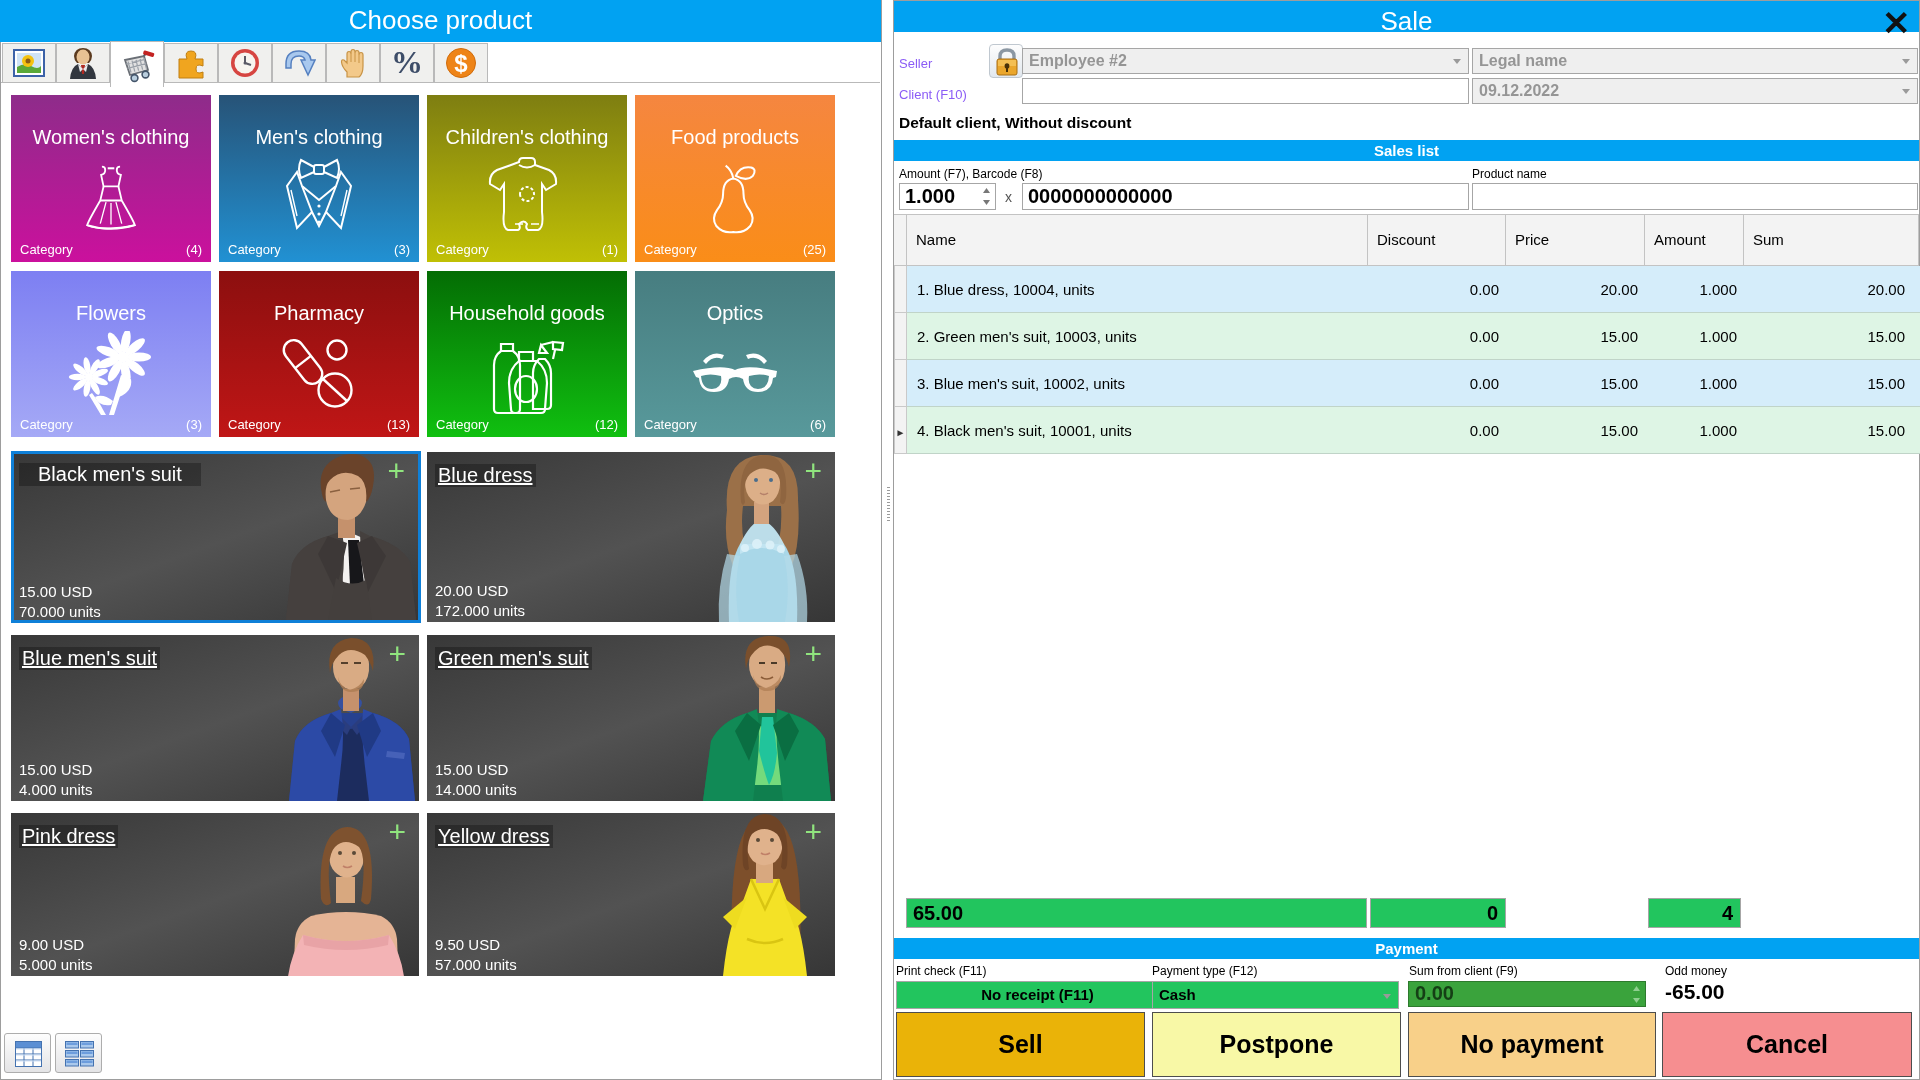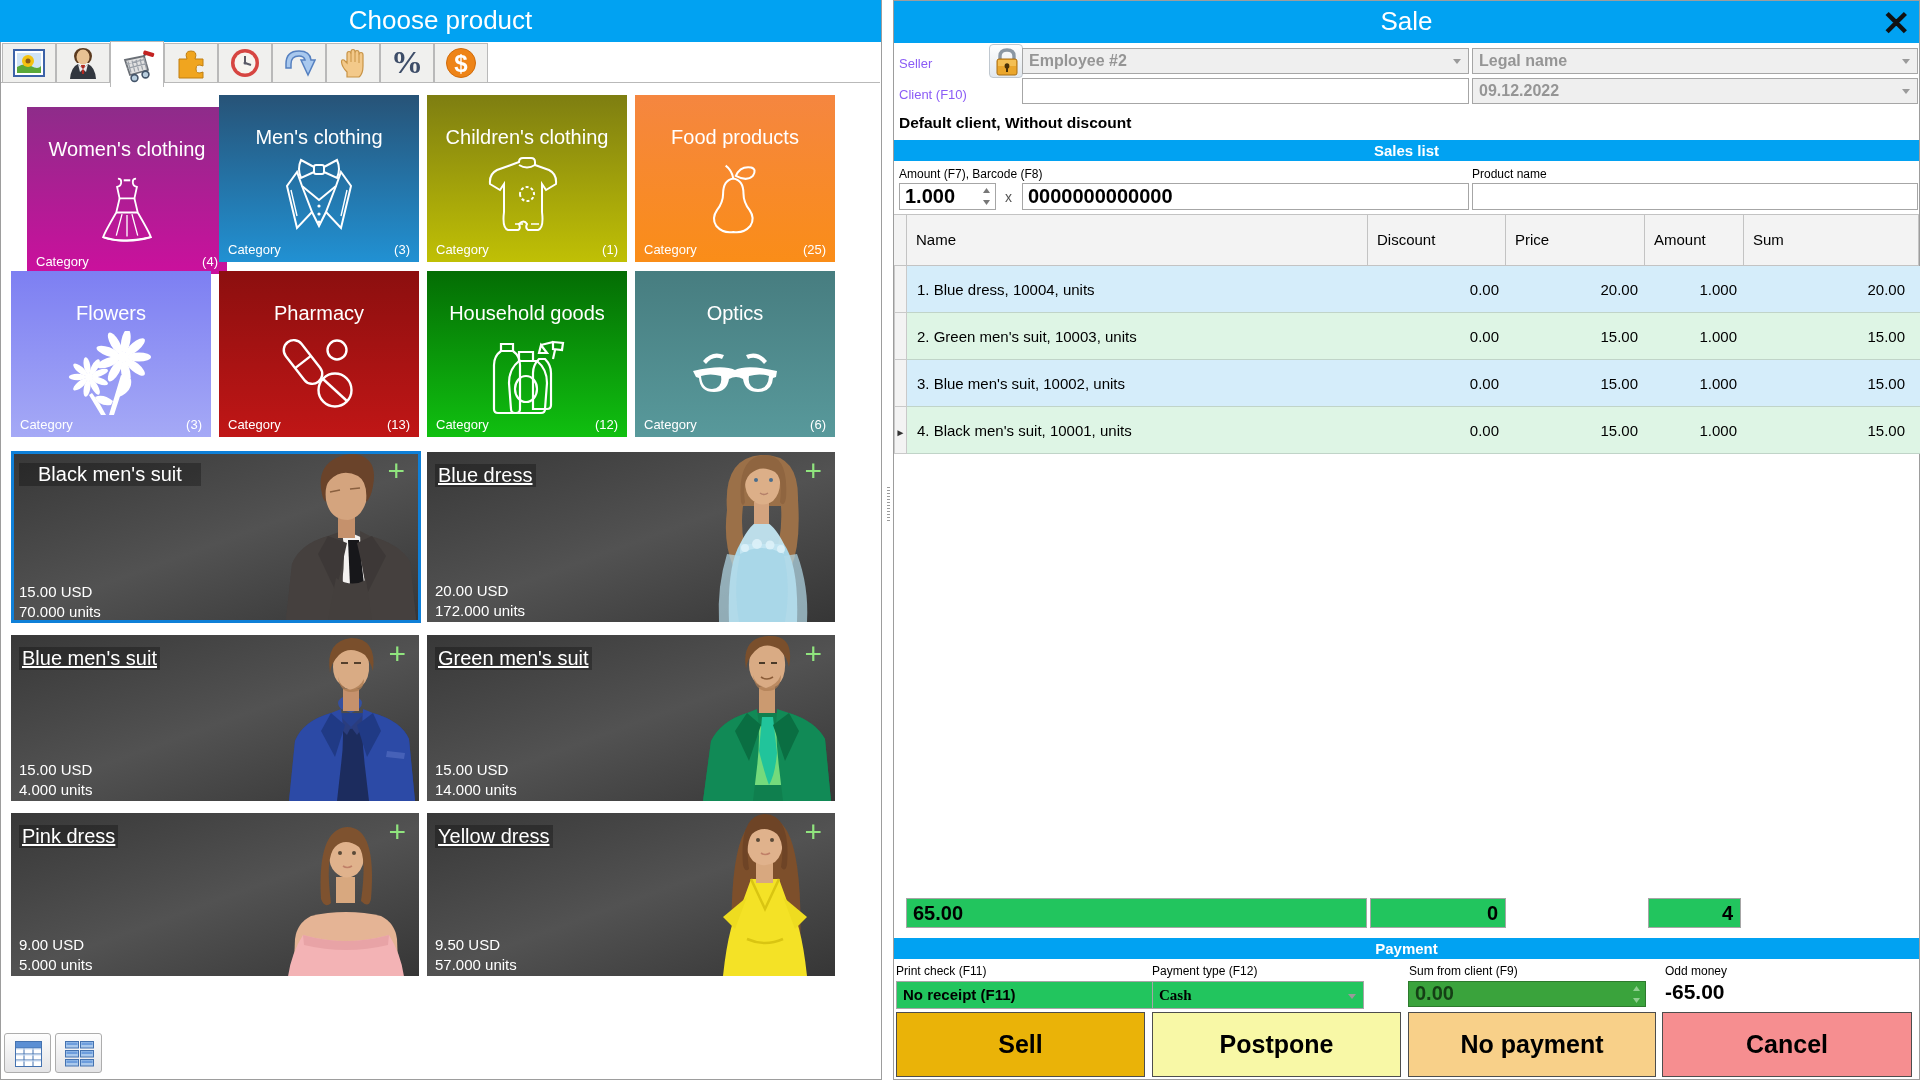--- a/index.html
+++ b/index.html
@@ -26,21 +26,21 @@
 .prod .plus { position:absolute; right:13px; top:2px; font-size:30px; color:#90e47e; }
 .prod .pr { position:absolute; left:8px; bottom:23px; font-size:15px; color:#fff; }
 .prod .un { position:absolute; left:8px; bottom:3px; font-size:15px; color:#fff; }
 .prod svg { position:absolute; right:0; bottom:0; }
 #selprod { position:absolute; left:11px; top:451px; width:410px; height:172px; border:3px solid #0f80d8; background:linear-gradient(160deg,#383838 0%, #525252 52%, #363636 100%); overflow:hidden; }
 
 .vbtn { position:absolute; width:42px; height:42px; border:1px solid #adadad; border-radius:3px; background:linear-gradient(#fdfdfd,#e4e4e6); }
 
 
 #rwin { position:absolute; left:893px; top:0; width:1027px; height:1080px; background:#fff; border:1px solid #9d9d9d; }
-#rtitle { position:absolute; left:894px; top:1px; width:1025px; height:42px; background:#01a2f2; color:#fff; font-size:26px; text-align:center; line-height:40px; }
+#rtitle { position:absolute; left:894px; top:1px; width:1025px; height:31px; background:#01a2f2; color:#fff; font-size:26px; text-align:center; line-height:40px; }
 #rx { position:absolute; left:1882px; top:3px; font-size:34px; color:#111; font-weight:bold; }
 .lbl { position:absolute; font-size:13px; color:#8b5cf6; }
 .small { position:absolute; font-size:12px; color:#000; }
 .field { position:absolute; border:1px solid #a6a6a6; background:#fff; font-size:16px; }
 .dis { background:#efefef; color:#959595; font-weight:bold; line-height:24px; padding-left:6px; }
 .darr { position:absolute; right:7px; top:10px; width:0; height:0; border-left:4px solid transparent; border-right:4px solid transparent; border-top:5px solid #9a9a9a; }
 .bluebar { position:absolute; background:#01a2f2; color:#fff; font-size:15px; font-weight:bold; text-align:center; }
 
 
 .gh { position:absolute; top:214px; height:52px; background:#f3f3f3; border:1px solid #c3c3c3; border-left:none; font-size:15px; color:#000; line-height:50px; padding-left:9px; }
@@ -116,21 +116,21 @@
     </svg>
 </div>
 <div class="tab" style="left:434px">
  <svg class="tabicon" width="32" height="32" viewBox="0 0 32 32">
       <circle cx="16" cy="16" r="14.5" fill="#ee8418"></circle>
       <circle cx="16" cy="16" r="14.5" fill="none" stroke="#d06c0c" stroke-width="1"></circle>
       <text x="16" y="25" font-size="24" font-weight="bold" fill="#fff" text-anchor="middle">$</text>
     </svg>
 </div>
 
-<div class="cat" style="left:11px; top:107px; background:linear-gradient(#8e2c8a,#cb109d);margin-left:16px;">
+<div class="cat" style="left:11px; top:95px; background:linear-gradient(#8e2c8a,#cb109d);">
   <div class="t">Women's clothing</div>
     <div class="bl">Category</div>
     <div class="br">(4)</div>
   <svg class="ic" width="66" height="78" viewBox="0 0 80 84" fill="none" stroke="#fff" stroke-width="2.2">
     <path d="M29,4 q4,0 4,4 q0,5 -5,6 l3,14 18,0 3,-14 q-5,-1 -5,-6 q0,-4 4,-4"></path>
     <path d="M31,28 l-4,17 q-14,24 -16,30 q20,8 58,0 q-2,-6 -16,-30 l-4,-17"></path>
     <path d="M27,45 h26 M11,75 q29,9 58,0"></path>
     <path d="M34,47 l-7,26 M40,48 v26 M46,47 l7,26" stroke-width="1.6"></path>
     <path d="M36,6 h8" stroke-width="2.5"></path>
   </svg>
@@ -485,22 +485,22 @@
 <div class="payfield num" style="left:1370px; top:898px; width:136px; height:30px; font-size:20px; line-height:28px;">0</div>
 <div class="payfield num" style="left:1648px; top:898px; width:93px; height:30px; font-size:20px; line-height:28px;">4</div>
 
 <div class="bluebar" style="left:894px; top:938px; width:1025px; height:21px; line-height:21px;">Payment</div>
 
 <div class="small" style="left:896px; top:964px;">Print check (F11)</div>
 <div class="small" style="left:1152px; top:964px;">Payment type (F12)</div>
 <div class="small" style="left:1409px; top:964px;">Sum from client (F9)</div>
 <div class="small" style="left:1665px; top:964px;">Odd money</div>
 
-<div class="payfield" style="left:896px; top:981px; width:277px; height:28px;">No receipt (F11)<span class="darr" style="top:12px;"></span></div>
-<div class="payfield" style="left:1152px; top:981px; width:212px; height:28px;font-family:Liberation Serif, serif;">Cash<span class="darr" style="top:12px;"></span></div>
+<div class="payfield" style="left:896px; top:981px; width:277px; height:28px;text-align:center;">No receipt (F11)<span class="darr" style="top:12px;"></span></div>
+<div class="payfield" style="left:1152px; top:981px; width:247px; height:28px;">Cash<span class="darr" style="top:12px;"></span></div>
 <div class="payfield" style="left:1408px; top:981px; width:238px; height:26px; background:#3aa33c; border-color:#2d7a2d; font-size:20px; color:#153f15; line-height:23px;">0.00
  <svg style="position:absolute; right:4px; top:3px;" width="9" height="19" viewBox="0 0 9 19">
       <path d="M4.5,1 L8,6 L1,6 Z" fill="#8fcf8f"></path>
       <path d="M4.5,18 L8,13 L1,13 Z" fill="#8fcf8f"></path>
     </svg>
 </div>
 <div style="position:absolute; left:1665px; top:980px; font-size:21px; font-weight:bold;">-65.00</div>
 
 <div class="bigbtn" style="left:896px; width:249px; background:#eab308;">Sell</div>
 <div class="bigbtn" style="left:1152px; width:249px; background:#f8f8a6;">Postpone</div>

